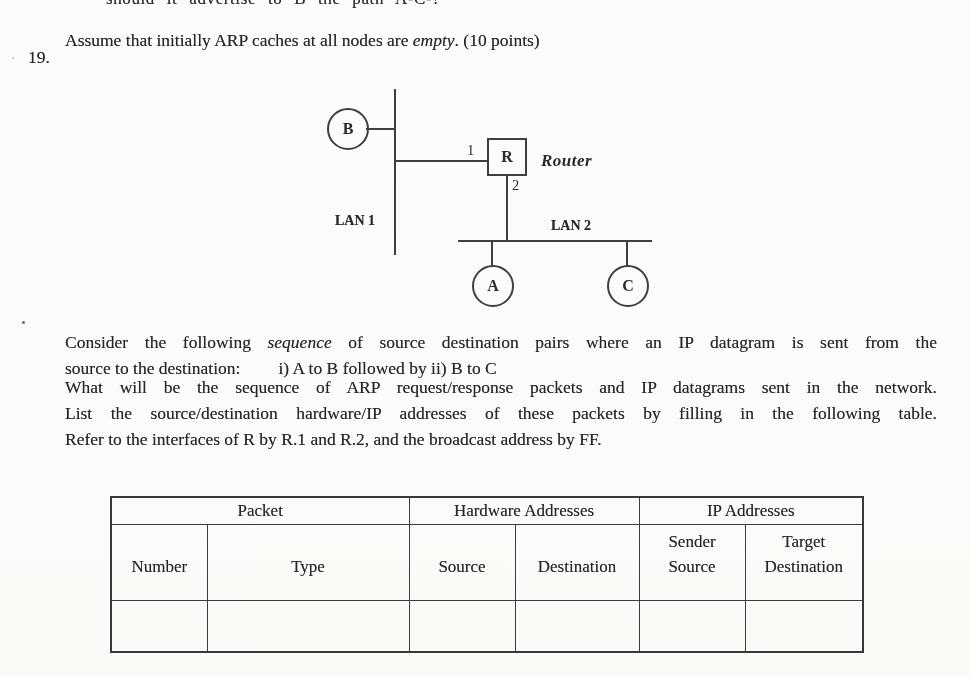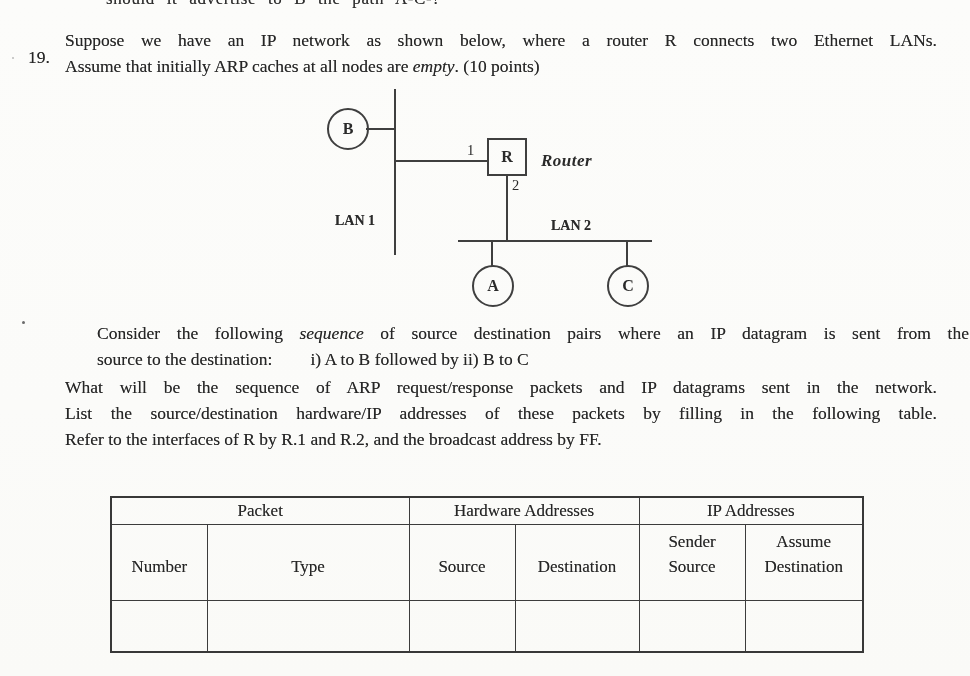--- a/index.html
+++ b/index.html
@@ -103,21 +103,20 @@
 <div class="page">
 
   <div class="clipped-line">should it advertise to B the path A-C-?</div>
 
   <div class="speck" style="left:22px; top:321px; width:3px; height:3px;"></div>
   <div class="speck" style="left:12px; top:57px; width:2px; height:2px; opacity:.45;"></div>
   <div class="speck" style="left:30px; top:61px; width:2px; height:2px; opacity:.35;"></div>
 
   <div class="txt qnum" style="top:44px;">19.</div>
   <div class="txt block" style="top:27px;">
-    <div class="line just">Suppose we have an IP network as shown below, where a router R connects two Ethernet LANs.</div>
     <div class="line"><span>Assume that initially ARP caches at all nodes are </span><em class="scan">empty</em><span>. (10 points)</span></div>
   </div>
 
   <div>
 
     <div class="dline" style="left:394px; top:89px; width:2px; height:166px;"></div>
 
     <div class="node" style="left:327px; top:108px;">B</div>
     <div class="dline" style="left:366px; top:128px; width:28px; height:2px;"></div>
 
@@ -134,21 +133,21 @@
 
     <div class="dline" style="left:458px; top:240px; width:194px; height:2px;"></div>
 
     <div class="dline" style="left:491px; top:242px; width:2px; height:24px;"></div>
     <div class="node" style="left:472px; top:265px;">A</div>
 
     <div class="dline" style="left:626px; top:242px; width:2px; height:24px;"></div>
     <div class="node" style="left:607px; top:265px;">C</div>
   </div>
 
-  <div class="txt block" style="top:320px;margin-left:32px;">
+  <div class="txt block" style="top:329px;">
     <div class="line just"><span>Consider the following </span><em class="scan">sequence</em><span> of source destination pairs where an IP datagram is sent from the</span></div>
     <div class="line"><span>source to the destination:</span><span style="display:inline-block; width:38px;"></span><span>i) A to B followed by ii) B to C</span></div>
   </div>
 
   <div class="txt block" style="top:374px;">
     <div class="line just">What will be the sequence of ARP request/response packets and IP datagrams sent in the network.</div>
     <div class="line just">List the source/destination hardware/IP addresses of these packets by filling in the following table.</div>
     <div class="line">Refer to the interfaces of R by R.1 and R.2, and the broadcast address by FF.</div>
   </div>
 
@@ -170,21 +169,21 @@
     <tr class="r-sub">
       <td>Number</td>
       <td>Type</td>
       <td>Source</td>
       <td>Destination</td>
       <td>
             <div>Sender</div>
             <div>Source</div>
           </td>
       <td>
-            <div>Assume</div>
+            <div>Target</div>
             <div>Destination</div>
           </td>
     </tr>
     <tr class="r-empty">
       <td></td>
       <td></td>
       <td></td>
       <td></td>
       <td></td>
       <td></td>

